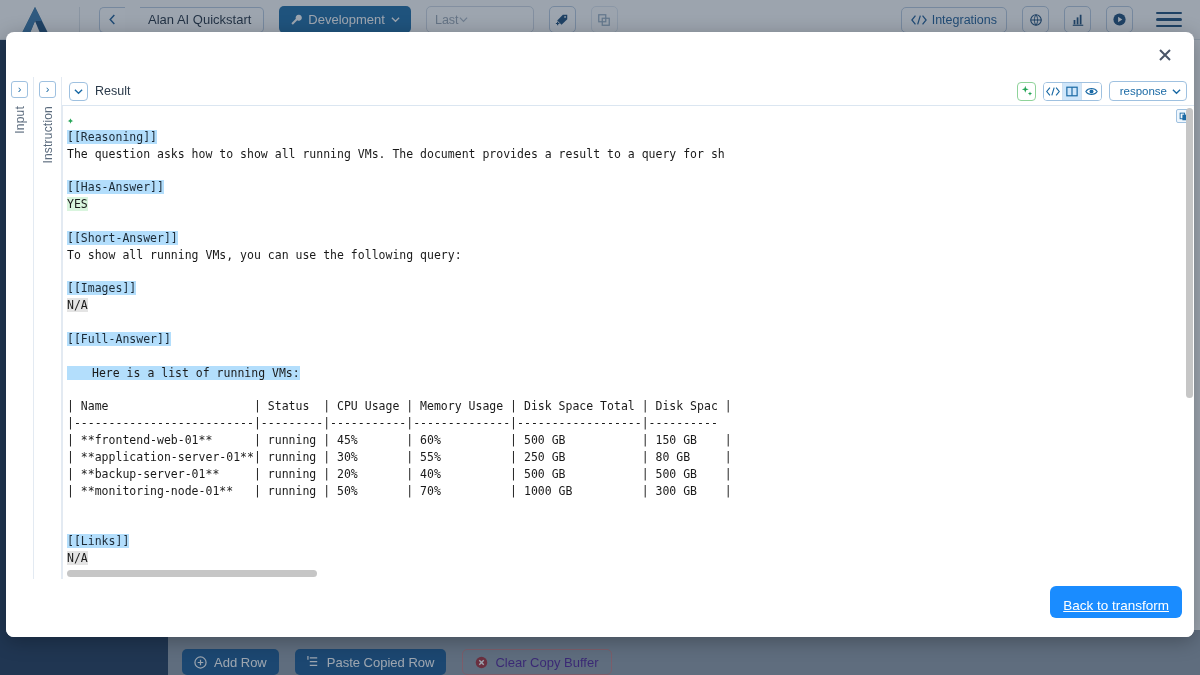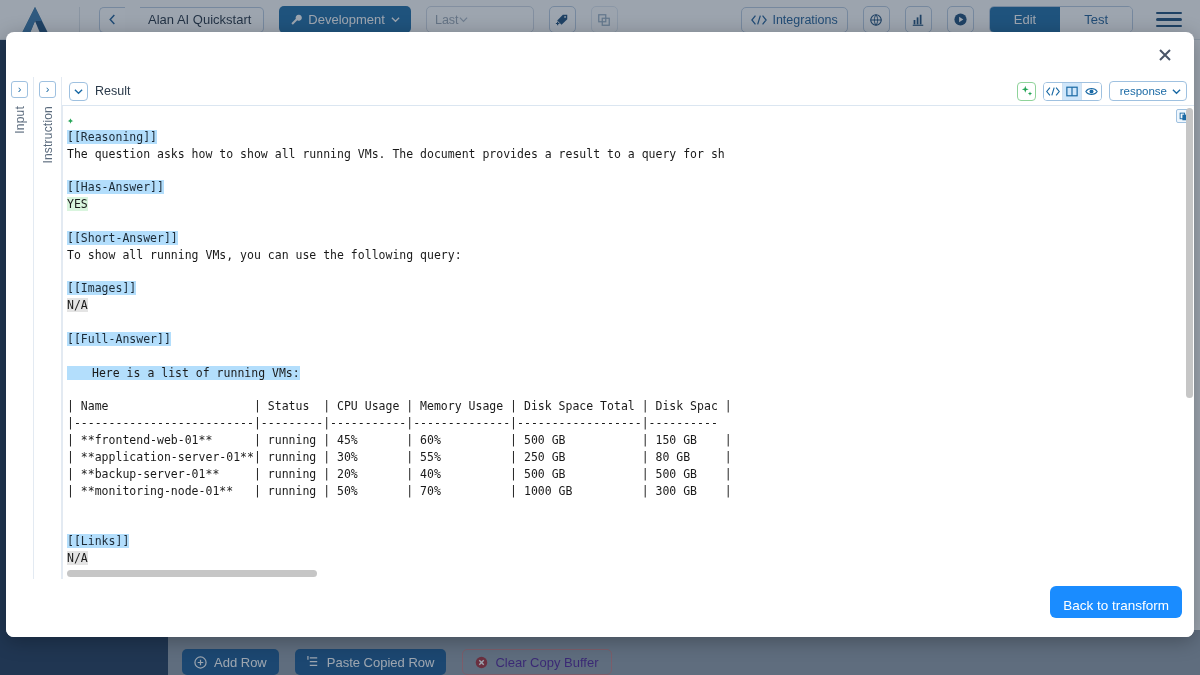--- a/index.html
+++ b/index.html
@@ -172,21 +172,21 @@
   }
   .hbar {
     position: absolute; left: 4px; bottom: 2px; width: 250px; height: 7px;
     background: #c6c6c6; border-radius: 4px;
   }
 
   .modal-foot { height: 58px; flex: none; position: relative; background: #fff; }
   .back-transform {
     position: absolute; right: 12px; top: 7px;
     background: #1a8cff; color: #fff; border: none; border-radius: 6px;
-    height: 32px; padding: 12px 13px; font-size: 13.5px;
+    height: 32px; padding: 12px 13px; font-size: 13.5px; text-decoration: underline;
   }
   svg { display: block; }
 </style>
 </head>
 <body>
 
 <div class="screen">
 
   <div class="app">
 
@@ -260,24 +260,20 @@
             <rect x="10" y="2" width="2" height="11" fill="#1b4b78"></rect>
           </svg>
       </span>
       <span class="icon-sq">
         <svg viewBox="0 0 16 16" width="15" height="15">
             <circle cx="8" cy="8" r="6.5" fill="#1b4b78"></circle>
             <path d="M6.5 5 L11 8 L6.5 11 Z" fill="#fff"></path>
           </svg>
       </span>
 
-      <span class="seg">
-        <div class="active">Edit</div>
-        <div>Test</div>
-      </span>
 
       <span class="hamburger">
           <i></i>
           <i></i>
           <i></i>
         </span>
     </div>
 
     <div class="left-rail"></div>
     <div class="app-body"></div>

